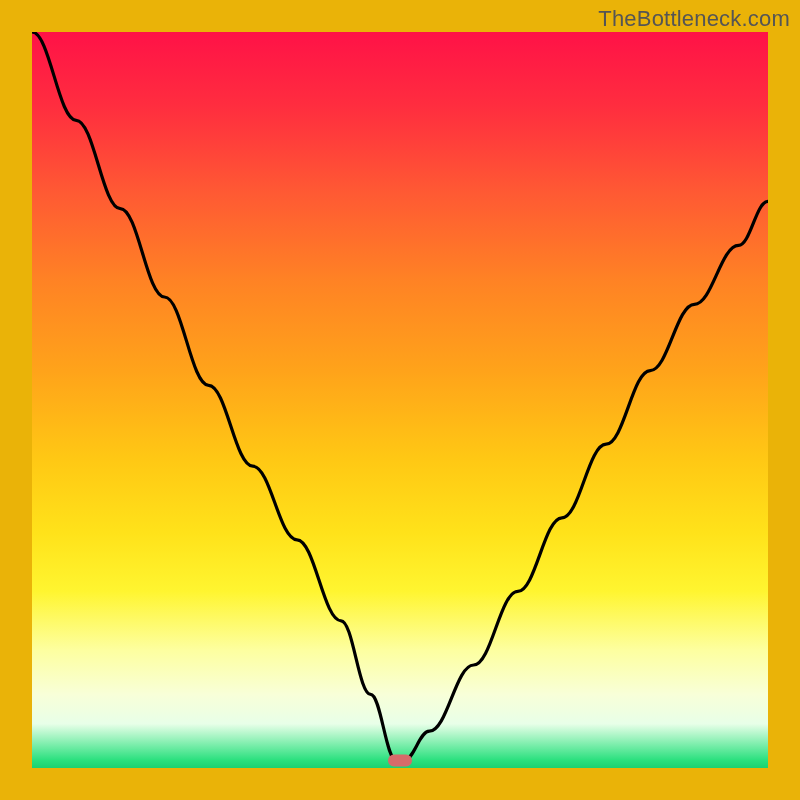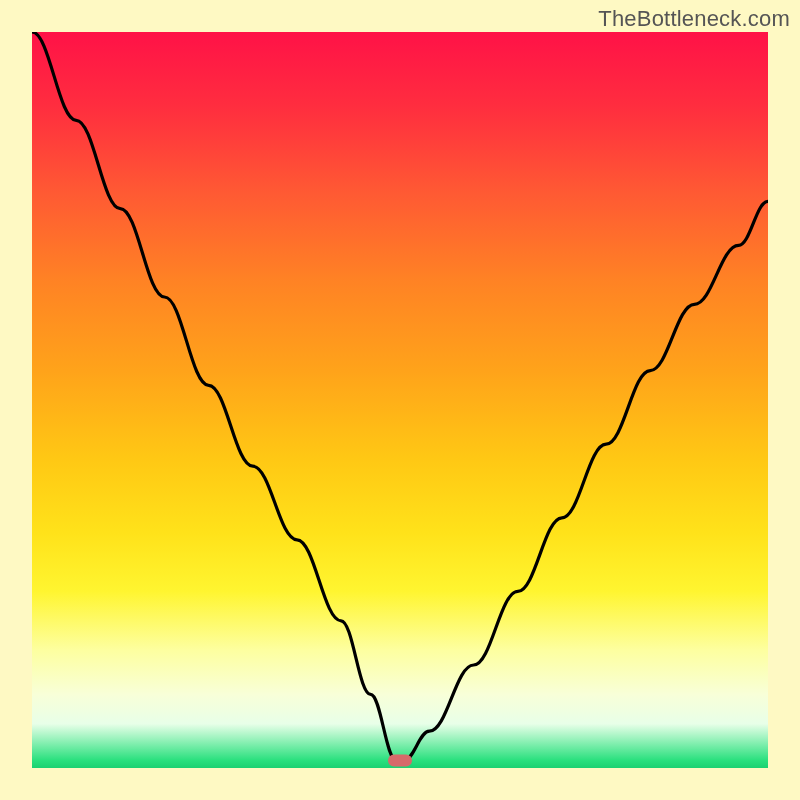--- a/index.html
+++ b/index.html
@@ -8,21 +8,21 @@
     width: 800px;
     height: 800px;
     background: #000;
     overflow: hidden;
     font-family: Arial, Helvetica, sans-serif;
   }
   .frame {
     position: relative;
     width: 800px;
     height: 800px;
-    background: #fef9c3;
+    background: #eab308;
   }
   .attribution {
     position: absolute;
     top: 6px;
     right: 10px;
     color: #555;
     font-size: 22px;
     font-weight: 500;
     letter-spacing: 0.2px;
     z-index: 5;

